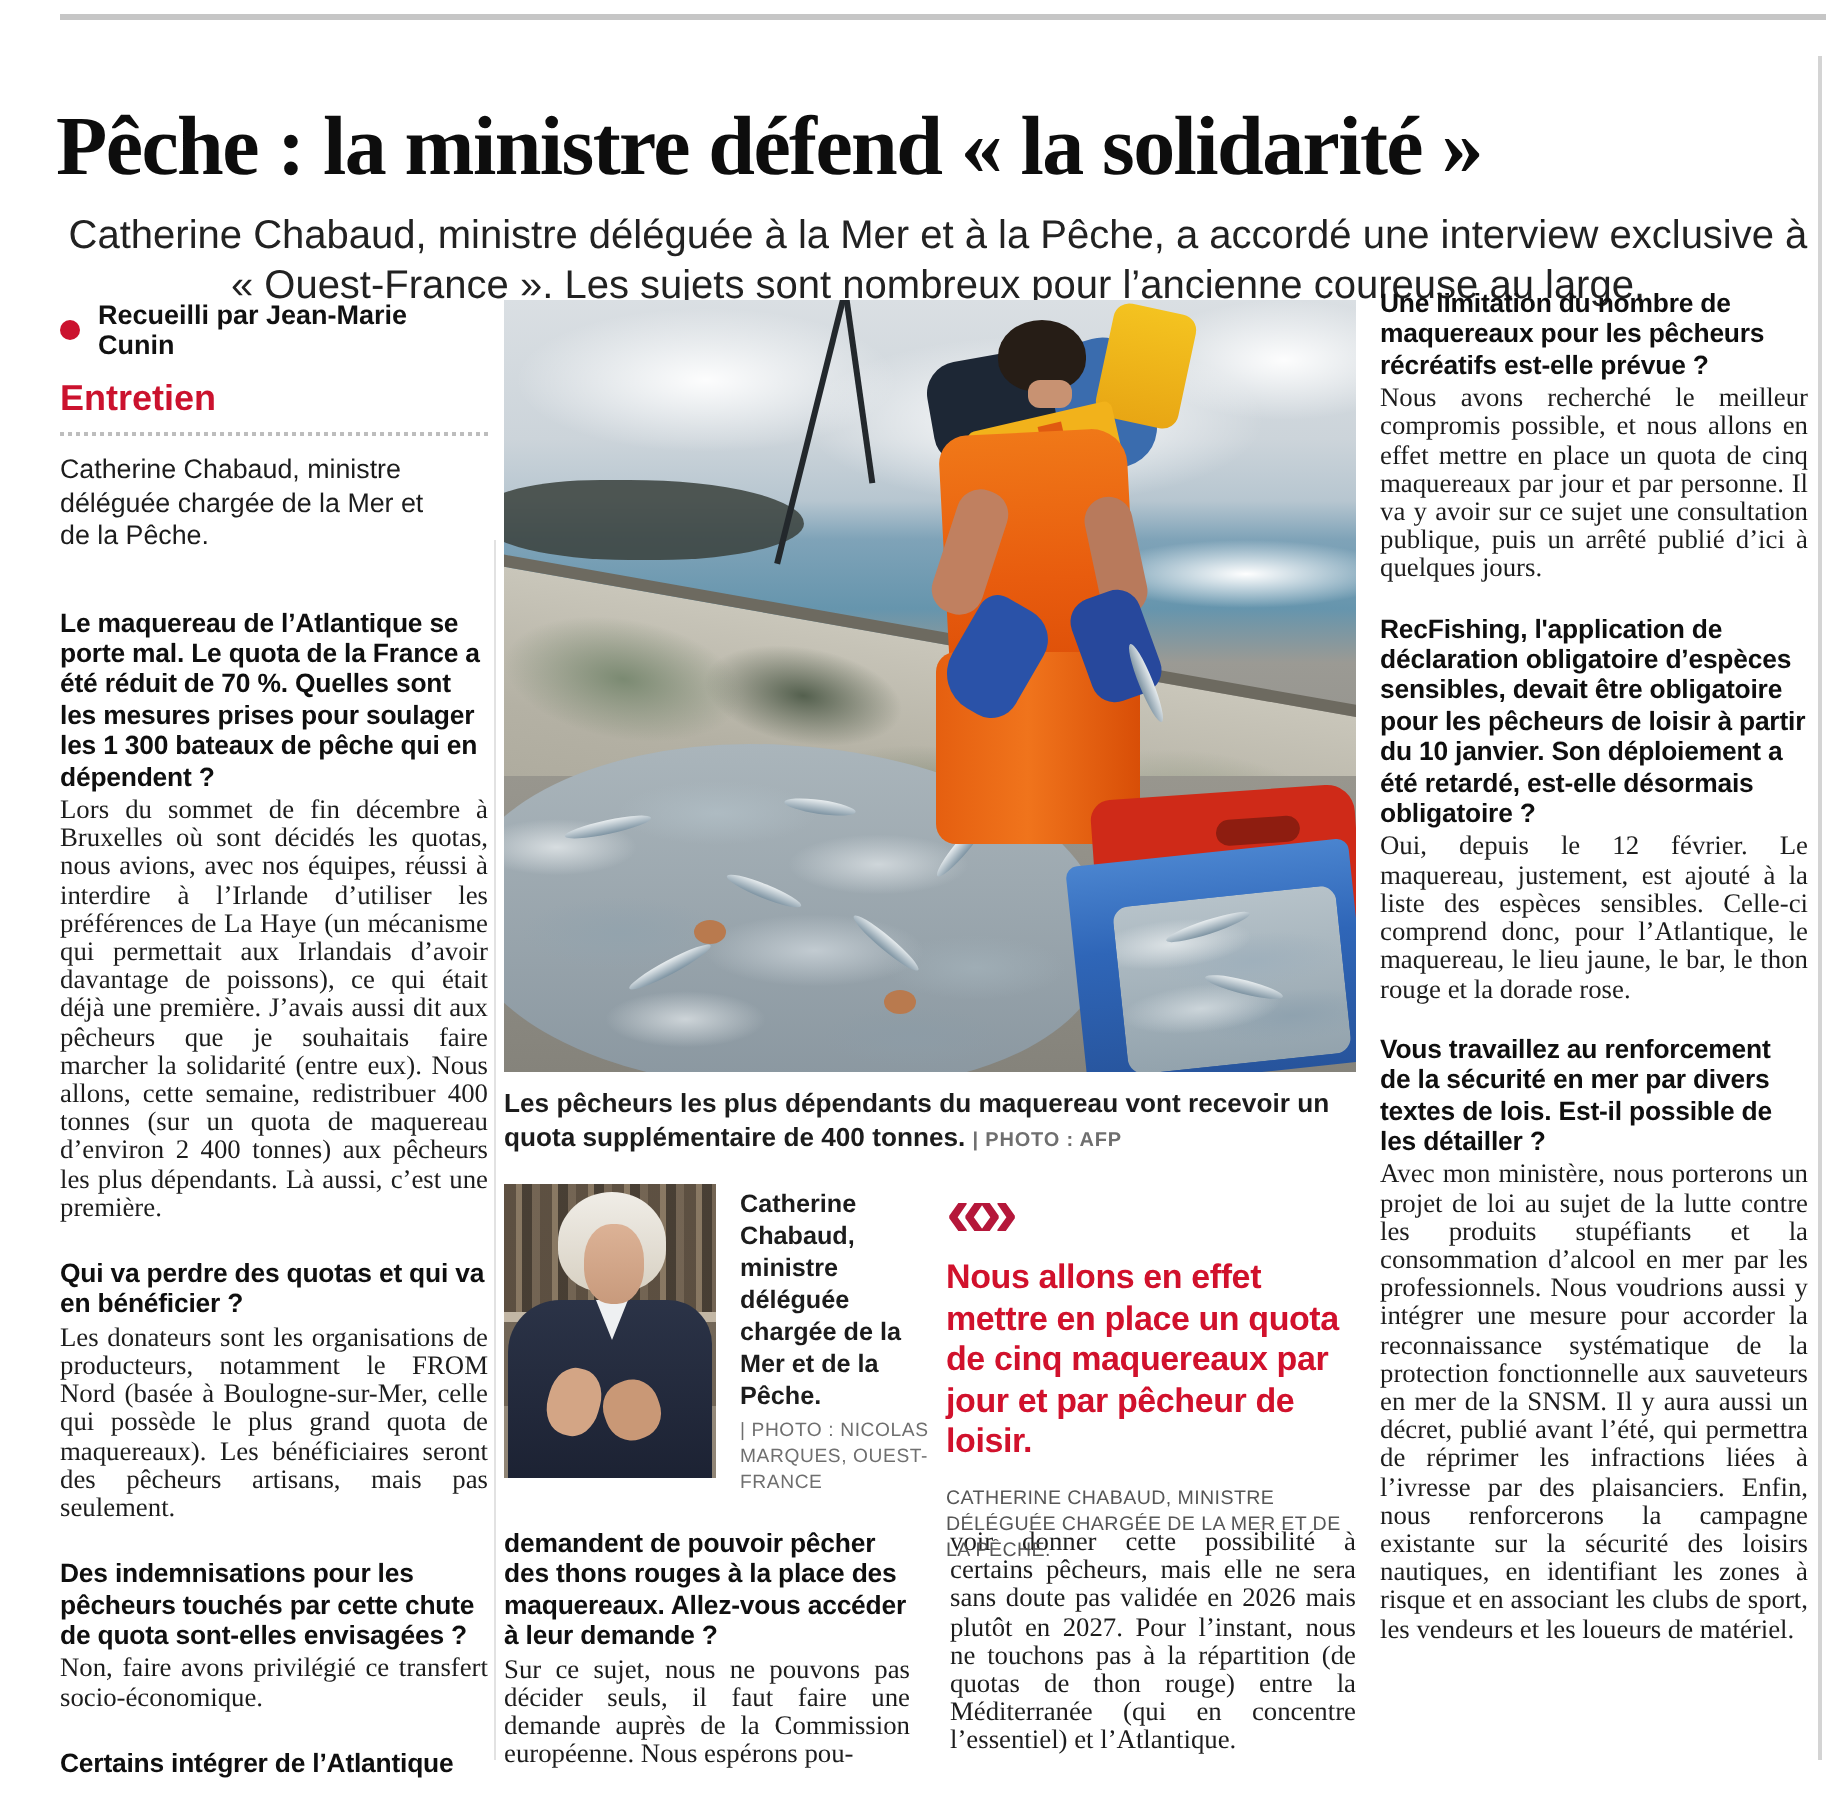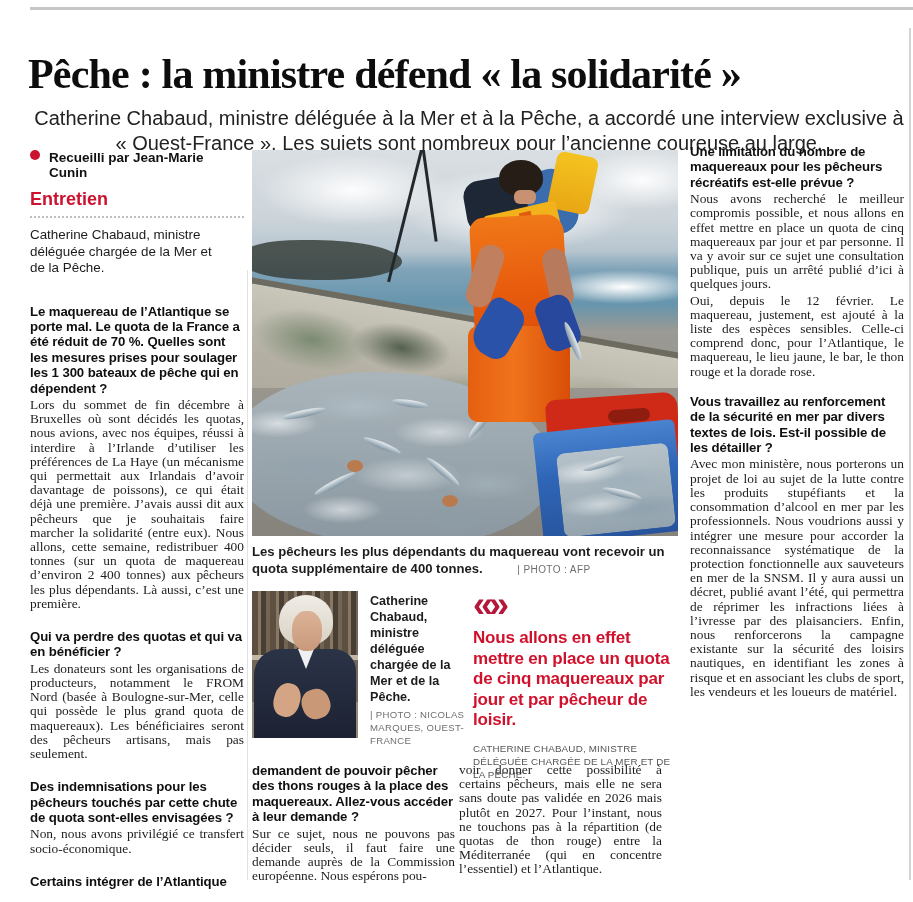--- a/index.html
+++ b/index.html
@@ -15,51 +15,51 @@
   .headline{position:absolute;left:28px;top:22px;width:882px;
             font-family:"Liberation Serif",serif;font-weight:700;font-size:42px;
             letter-spacing:-0.8px;color:#0d0d0d;white-space:nowrap;}
   .standfirst{position:absolute;left:30px;top:86px;width:878px;font-size:20px;line-height:25px;color:#222;text-align:center;}
 
   
   .left-col{position:absolute;left:30px;top:150px;width:214px;}
   .right-col{position:absolute;left:690px;top:140px;width:214px;}
   .center-col{position:absolute;left:252px;top:150px;width:426px;}
 
-  .byline{display:flex;gap:9px;font-weight:700;font-size:13.5px;color:#111;}
+  .byline{display:flex;align-items:center;gap:9px;font-weight:700;font-size:13.5px;color:#111;}
   .byline-dot{width:10px;height:10px;border-radius:50%;background:#cb122e;flex:0 0 auto;}
   .kicker{color:#cb122e;font-weight:700;font-size:18px;margin-top:9px;}
   .dotted-rule{border-bottom:2px dotted #bdbdbd;margin:6px 0 9px;}
   .intro{font-size:13.4px;line-height:16.5px;width:186px;margin:0;color:#1c1c1c;}
 
   .q{font-weight:700;font-size:13.2px;line-height:15.4px;margin:18px 0 0;color:#0f0f0f;letter-spacing:-0.1px;}
   .q.first{margin-top:27px;}
   .a{font-family:"Liberation Serif",serif;font-size:13.4px;line-height:14.2px;margin:2px 0 0;
      text-align:justify;color:#1d1d1d;}
   .right-col .q{margin-top:15px;}
   .right-col .q.first{margin-top:4px;}
 
   
   .caption{margin:7px 0 0;font-size:13.1px;line-height:17px;font-weight:700;color:#1c1c1c;}
-  .credit{font-weight:400;font-size:10px;color:#6f6f6f;letter-spacing:0.4px;margin-left:31px;}
+  .credit{font-weight:700;font-size:10px;color:#6f6f6f;letter-spacing:0.4px;}
 
   
   .portrait-row{position:relative;margin-top:13px;height:160px;}
   .portrait{position:absolute;left:0;top:0;width:106px;height:147px;overflow:hidden;background:linear-gradient(180deg,#a79b89,#8f8475);}
   .portrait-caption{position:absolute;left:118px;top:2px;width:96px;font-size:12.6px;line-height:16px;font-weight:700;color:#1c1c1c;}
   .portrait-credit{display:block;margin-top:3px;font-weight:400;font-size:9.6px;line-height:13px;color:#6f6f6f;letter-spacing:0.3px;}
 
   
   .pullquote{position:absolute;left:221px;top:0;width:206px;}
   .pq-glyph{color:#b5173a;font-weight:700;font-size:36px;line-height:28px;letter-spacing:-4px;}
   .pq-text{margin-top:9px;color:#d1112c;font-weight:700;font-size:17px;line-height:20.5px;letter-spacing:-0.2px;}
   .pq-attr{margin-top:11px;font-size:9.8px;line-height:13px;color:#565656;letter-spacing:0.2px;}
 
   
-  .cc-cols{display:flex;gap:4px;margin-top:12px;}
+  .cc-cols{display:flex;gap:20px;margin-top:12px;}
   .cc-col{width:203px;}
   .cc-col .q{margin-top:0;}
 
   
   .photo{position:relative;width:426px;height:386px;overflow:hidden;
     background:linear-gradient(180deg,#dadfe3 0%,#ccd4da 18%,#b7c6d0 26%,#7fa3b8 31%,#6695ad 40%,#9b9a94 47%,#8e8c85 72%,#83817a 100%);}
   .ph{position:absolute;}
   .ph-cloud{background:radial-gradient(closest-side,rgba(255,255,255,.95),rgba(255,255,255,0));}
   .ph-rocks{left:-10px;top:90px;width:160px;height:40px;background:#39413c;border-radius:40% 60% 50% 50%;opacity:.85;}
   .ph-foam{right:-20px;top:120px;width:150px;height:34px;background:radial-gradient(closest-side,#fff,rgba(255,255,255,0));}
@@ -146,21 +146,21 @@
     </div>
     <div class="kicker">Entretien</div>
     <div class="dotted-rule"></div>
     <p class="intro">Catherine Chabaud, ministre déléguée chargée de la Mer et de la Pêche.</p>
 
     <p class="q first">Le maquereau de l’Atlantique se porte mal. Le quota de la France a été réduit de 70 %. Quelles sont les mesures prises pour soulager les 1 300 bateaux de pêche qui en dépendent ?</p>
     <p class="a">Lors du sommet de fin décembre à Bruxelles où sont décidés les quotas, nous avions, avec nos équipes, réussi à interdire à l’Irlande d’utiliser les préférences de La Haye (un mécanisme qui permettait aux Irlandais d’avoir davantage de poissons), ce qui était déjà une première. J’avais aussi dit aux pêcheurs que je souhaitais faire marcher la solidarité (entre eux). Nous allons, cette semaine, redistribuer 400 tonnes (sur un quota de maquereau d’environ 2 400 tonnes) aux pêcheurs les plus dépendants. Là aussi, c’est une première.</p>
     <p class="q">Qui va perdre des quotas et qui va en bénéficier ?</p>
     <p class="a">Les donateurs sont les organisations de producteurs, notamment le FROM Nord (basée à Boulogne-sur-Mer, celle qui possède le plus grand quota de maquereaux). Les bénéficiaires seront des pêcheurs artisans, mais pas seulement.</p>
     <p class="q">Des indemnisations pour les pêcheurs touchés par cette chute de quota sont-elles envisagées ?</p>
-    <p class="a">Non, nous avons privilégié ce transfert socio-économique.</p>
+    <p class="a">Non, faire avons privilégié ce transfert socio-économique.</p>
     <p class="q">Certains intégrer de l’Atlantique</p>
   </div>
 
   <div class="center-col">
     <div class="photo">
       <div class="ph ph-cloud" style="left:6px;top:4px;width:190px;height:72px;"></div>
       <div class="ph ph-cloud" style="left:150px;top:18px;width:230px;height:84px;"></div>
       <div class="ph ph-cloud" style="left:320px;top:0;width:140px;height:60px;"></div>
       <div class="ph ph-rocks"></div>
       <div class="ph ph-foam"></div>
@@ -239,17 +239,18 @@
       </div>
       <div class="cc-col">
         <p class="a" style="margin-top:0;">voir donner cette possibilité à certains pêcheurs, mais elle ne sera sans doute pas validée en 2026 mais plutôt en 2027. Pour l’instant, nous ne touchons pas à la répartition (de quotas de thon rouge) entre la Méditerranée (qui en concentre l’essentiel) et l’Atlantique.</p>
       </div>
     </div>
   </div>
 
   <div class="right-col">
     <p class="q first">Une limitation du nombre de maquereaux pour les pêcheurs récréatifs est-elle prévue ?</p>
     <p class="a">Nous avons recherché le meilleur compromis possible, et nous allons en effet mettre en place un quota de cinq maquereaux par jour et par personne. Il va y avoir sur ce sujet une consultation publique, puis un arrêté publié d’ici à quelques jours.</p>
+    <p class="q">RecFishing, l'application de déclaration obligatoire d’espèces sensibles, devait être obligatoire pour les pêcheurs de loisir à partir du 10 janvier. Son déploiement a été retardé, est-elle désormais obligatoire ?</p>
     <p class="a">Oui, depuis le 12 février. Le maquereau, justement, est ajouté à la liste des espèces sensibles. Celle-ci comprend donc, pour l’Atlantique, le maquereau, le lieu jaune, le bar, le thon rouge et la dorade rose.</p>
     <p class="q">Vous travaillez au renforcement de la sécurité en mer par divers textes de lois. Est-il possible de les détailler ?</p>
     <p class="a">Avec mon ministère, nous porterons un projet de loi au sujet de la lutte contre les produits stupéfiants et la consommation d’alcool en mer par les professionnels. Nous voudrions aussi y intégrer une mesure pour accorder la reconnaissance systématique de la protection fonctionnelle aux sauveteurs en mer de la SNSM. Il y aura aussi un décret, publié avant l’été, qui permettra de réprimer les infractions liées à l’ivresse par des plaisanciers. Enfin, nous renforcerons la campagne existante sur la sécurité des loisirs nautiques, en identifiant les zones à risque et en associant les clubs de sport, les vendeurs et les loueurs de matériel.</p>
   </div>
 </div>
 
 </body></html>

